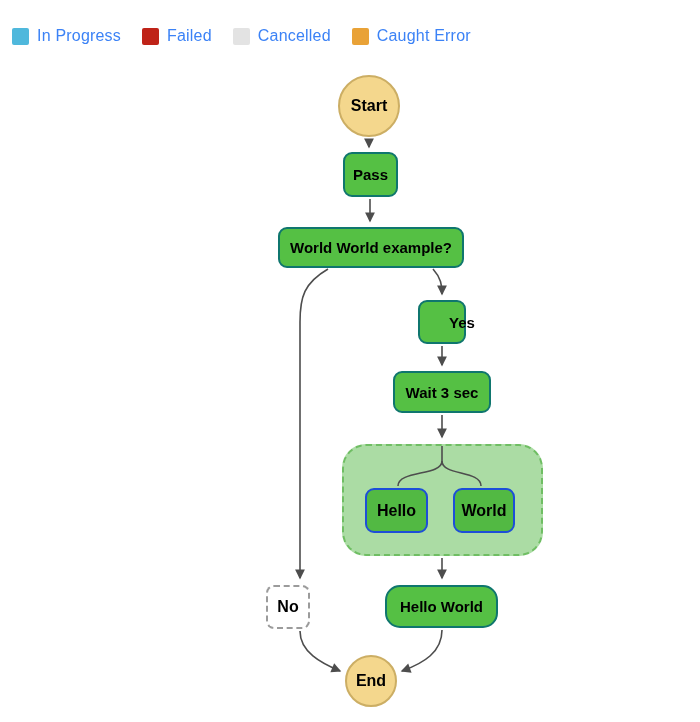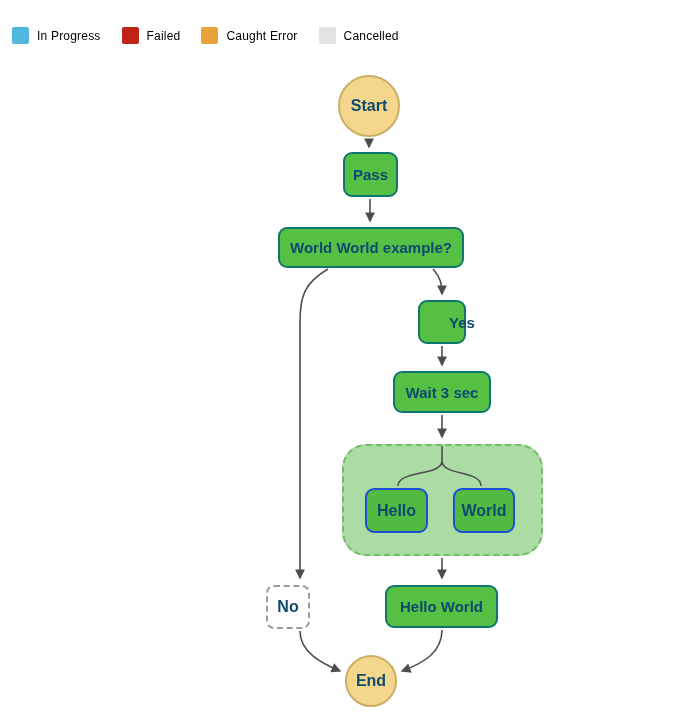--- a/index.html
+++ b/index.html
@@ -10,26 +10,26 @@
   }
   .canvas { position: absolute; inset: 0; background: #ffffff; }
 
   
   .legend {
     position: absolute; left: 12px; top: 27px; right: 4px;
     display: flex; align-items: center; gap: 21px;
   }
   .legend-item { display: flex; align-items: center; gap: 8px; white-space: nowrap; }
   .swatch { width: 17px; height: 17px; border-radius: 2px; flex: 0 0 auto; }
-  .legend-label { font-size: 12px; color: #000000; letter-spacing: 0.2px; }
+  .legend-label { font-size: 16px; color: #3b82f6; letter-spacing: 0.2px; }
 
   
   .edges { position: absolute; left: 0; top: 0; z-index: 2; pointer-events: none; }
   .node { position: absolute; display: flex; align-items: center; justify-content: center; z-index: 3; }
-  .node .lbl { font-weight: 700; color: #0c4a6e; }
+  .node .lbl { font-weight: 700; color: #000000; }
 
   .circle {
     background: #f4d78d; border: 2px solid #ccae64; border-radius: 50%;
   }
   .green-box {
     background: #55c044; border: 2px solid #0f766e; border-radius: 9px;
   }
   .green-box .lbl { font-size: 15px; }
   .circle .lbl { font-size: 16px; }
 
@@ -46,45 +46,45 @@
 
   
   #n-start  { left: 338px; top: 75px;  width: 62px;  height: 62px; }
   #n-pass   { left: 343px; top: 152px; width: 55px;  height: 45px; }
   #n-choice { left: 278px; top: 227px; width: 186px; height: 41px; }
   #n-yes    { left: 418px; top: 300px; width: 48px;  height: 44px; padding-left: 40px; }
   #n-wait   { left: 393px; top: 371px; width: 98px;  height: 42px; }
   #n-parallel { left: 342px; top: 444px; width: 201px; height: 112px; }
   #n-hello  { left: 365px; top: 488px; width: 63px;  height: 45px; }
   #n-world  { left: 453px; top: 488px; width: 62px;  height: 45px; text-align: center; }
-  #n-hw     { left: 385px; top: 585px; width: 113px; height: 43px; }
+  #n-hw     { left: 385px; top: 585px; width: 113px; height: 43px; border-radius: 15px; }
   #n-no     { left: 266px; top: 585px; width: 44px;  height: 44px; text-align: right; }
   #n-end    { left: 345px; top: 655px; width: 52px;  height: 52px; }
 </style>
 </head>
 <body>
 
 <div class="canvas">
 
   <div class="legend">
     <div class="legend-item">
       <span class="swatch" style="background-color: rgb(79, 184, 220);"></span>
       <span class="legend-label">In Progress</span>
     </div>
     <div class="legend-item">
       <span class="swatch" style="background-color: rgb(191, 35, 24);"></span>
       <span class="legend-label">Failed</span>
     </div>
     <div class="legend-item">
+      <span class="swatch" style="background-color: rgb(227, 227, 227);"></span>
+      <span class="legend-label">Cancelled</span>
+    </div>
+    <div class="legend-item">
       <span class="swatch" style="background-color: rgb(233, 162, 55);"></span>
       <span class="legend-label">Caught Error</span>
-    </div>
-    <div class="legend-item">
-      <span class="swatch" style="background-color: rgb(227, 227, 227);"></span>
-      <span class="legend-label">Cancelled</span>
     </div>
   </div>
 
   <div class="parallel-container" id="n-parallel"></div>
 
   <svg class="edges" width="700" height="722" viewBox="0 0 700 722">
     <defs>
       <marker id="arrow" viewBox="0 0 8 8" refX="6.5" refY="4" markerWidth="7" markerHeight="7" orient="auto-start-reverse">
         <path d="M0.5,0.5 L7.5,4 L0.5,7.5 Z" fill="#4d4d4d"></path>
       </marker>

